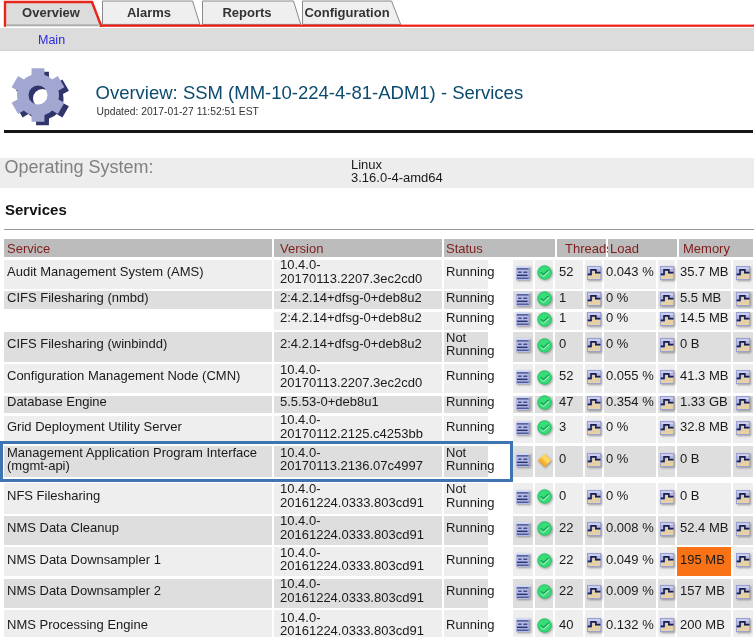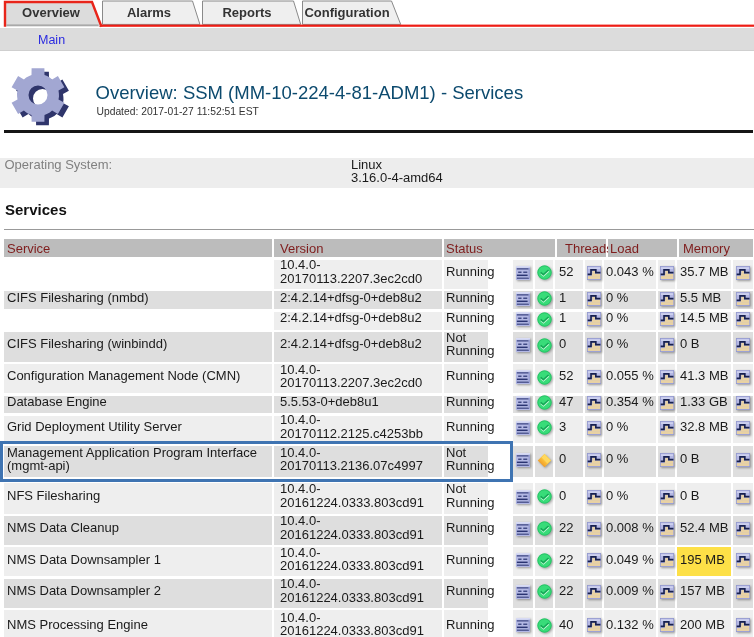--- a/index.html
+++ b/index.html
@@ -93,35 +93,36 @@
   <path d="M28.0,14.5 L28.1,7.8 L40.9,7.8 L41.0,14.5 L43.7,15.6 L46.2,17.1 L48.6,18.9 L54.4,15.6 L60.9,26.7 L55.0,30.1 L55.4,33.0 L55.5,35.9 L55.0,38.9 L60.9,42.3 L54.4,53.4 L48.6,50.1 L46.3,51.9 L43.8,53.3 L41.0,54.5 L40.9,61.2 L28.1,61.2 L28.0,54.5 L25.3,53.4 L22.8,51.9 L20.4,50.1 L14.6,53.4 L8.1,42.3 L14.0,38.9 L13.6,36.0 L13.5,33.1 L14.0,30.1 L8.1,26.7 L14.6,15.6 L20.4,18.9 L22.7,17.1 L25.2,15.7 Z M44.0,34.5 A9.5,9.5 0 1 0 25.0,34.5 A9.5,9.5 0 1 0 44.0,34.5 Z" fill="#2f356b" fill-rule="evenodd"></path>
   <path d="M23.5,11.0 L23.6,4.3 L36.4,4.3 L36.5,11.0 L39.2,12.1 L41.7,13.6 L44.1,15.4 L49.9,12.1 L56.4,23.2 L50.5,26.6 L50.9,29.5 L51.0,32.4 L50.5,35.4 L56.4,38.8 L49.9,49.9 L44.1,46.6 L41.8,48.4 L39.3,49.8 L36.5,51.0 L36.4,57.7 L23.6,57.7 L23.5,51.0 L20.8,49.9 L18.3,48.4 L15.9,46.6 L10.1,49.9 L3.6,38.8 L9.5,35.4 L9.1,32.5 L9.0,29.6 L9.5,26.6 L3.6,23.2 L10.1,12.1 L15.9,15.4 L18.2,13.6 L20.7,12.2 Z M39.5,31.0 A9.5,9.5 0 1 0 20.5,31.0 A9.5,9.5 0 1 0 39.5,31.0 Z" fill="#a2a7d2" fill-rule="evenodd"></path>
 </svg>
 
 <div class="abs" style="left:95.5px;top:82px;font-size:18.5px;color:#0c4a6e">Overview: SSM (MM-10-224-4-81-ADM1) - Services</div>
 <div class="abs" style="left:96.5px;top:105.5px;font-size:10.3px;color:#333">Updated: 2017-01-27 11:52:51 EST</div>
 
 <div class="abs" style="left:4px;top:130px;width:749px;height:2.6px;background:#161616"></div>
 
 <div class="abs" style="left:0;top:158px;width:754px;height:30px;background:#ededed"></div>
-<div class="abs" style="left:4.5px;top:156.5px;font-size:13px;color:#808080">Operating System:</div>
+<div class="abs" style="left:4.5px;top:156.5px;font-size:18px;color:#808080">Operating System:</div>
 <div class="abs" style="left:351px;top:157.5px;font-size:13px;color:#1a1a1a;line-height:13.6px">Linux<br>3.16.0-4-amd64</div>
 
 <div class="abs" style="left:5px;top:201px;font-size:15px;font-weight:bold;color:#111">Services</div>
 
 <div class="abs" style="left:4px;top:228.6px;width:750px;height:1.4px;background:#999"></div>
 
 <div class="hcell" style="left:4px;width:268px;padding-left:3px">Service</div>
 <div class="hcell" style="left:274px;width:168px;padding-left:6px">Version</div>
 <div class="hcell" style="left:444px;width:111px;padding-left:2px">Status</div>
 <div class="hcell" style="left:557px;width:49px;padding-left:8px">Threads</div>
 <div class="hcell" style="left:608px;width:69px;padding-left:2px">Load</div>
 <div class="hcell" style="left:679px;width:74px;padding-left:4px">Memory</div>
 
 <div class="row" style="top:259.5px;height:29.5px">
+<div class="cell svc" style="background:#eeeeee">Audit Management System (AMS)</div>
 <div class="cell ver" style="background:#eeeeee">10.4.0-20170113.2207.3ec2cd0</div>
 <div class="cell st" style="background:#eeeeee">Running</div>
 <div class="cell cc i1" style="background:#eeeeee">
       <svg class="ic14" viewBox="0 0 16 16">
         <use href="#list"></use>
       </svg>
     </div>
 <div class="cell cc i2" style="background:#eeeeee">
       <svg class="ic15" viewBox="0 0 16 16">
         <use href="#ball"></use>
@@ -461,21 +462,21 @@
       <svg class="ic14" viewBox="0 0 16 16">
         <use href="#chart"></use>
       </svg>
     </div>
 <div class="cell load" style="background:#eeeeee">0.049 %</div>
 <div class="cell cc c2" style="background:#eeeeee">
       <svg class="ic14" viewBox="0 0 16 16">
         <use href="#chart"></use>
       </svg>
     </div>
-<div class="cell mem" style="background:#fde047">195 MB</div>
+<div class="cell mem" style="background:#f97316">195 MB</div>
 <div class="cell cc c3" style="background:#eeeeee">
       <svg class="ic14" viewBox="0 0 16 16">
         <use href="#chart"></use>
       </svg>
     </div>
 </div>
 <div class="row" style="top:578.8px;height:29px">
 <div class="cell svc" style="background:#dedede">NMS Data Downsampler 2</div>
 <div class="cell ver" style="background:#dedede">10.4.0-20161224.0333.803cd91</div>
 <div class="cell st" style="background:#dedede">Running</div>

